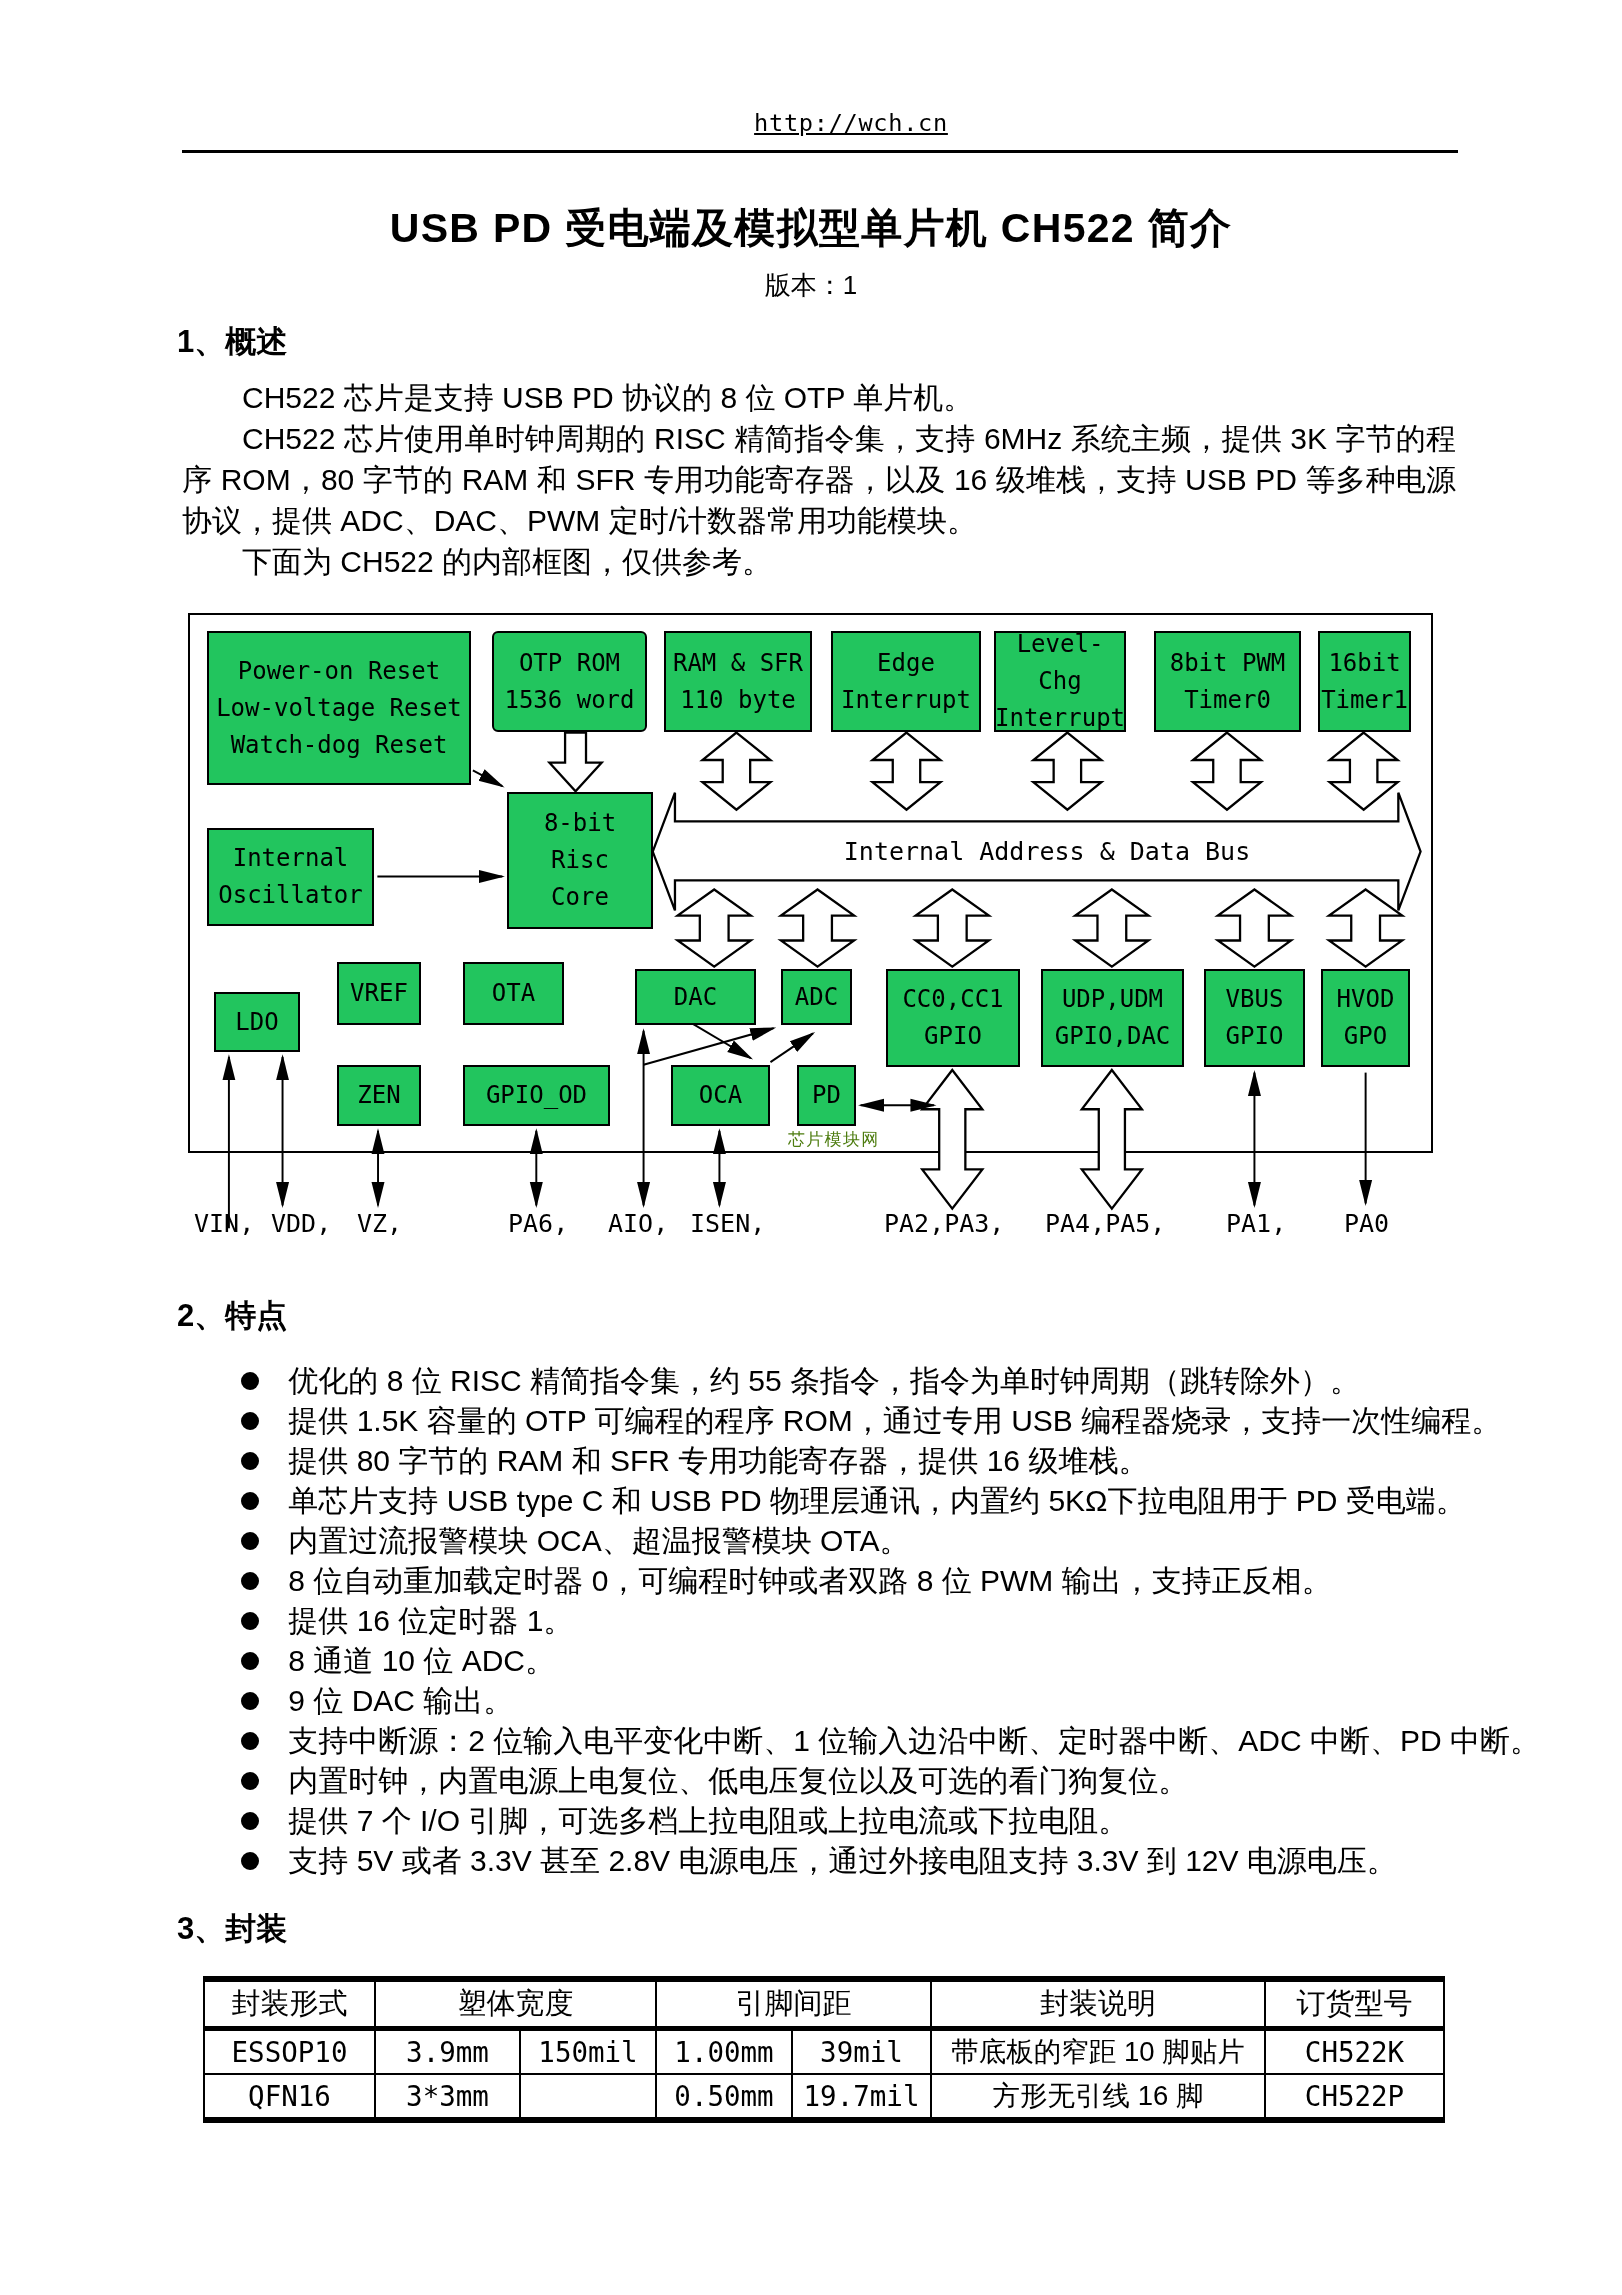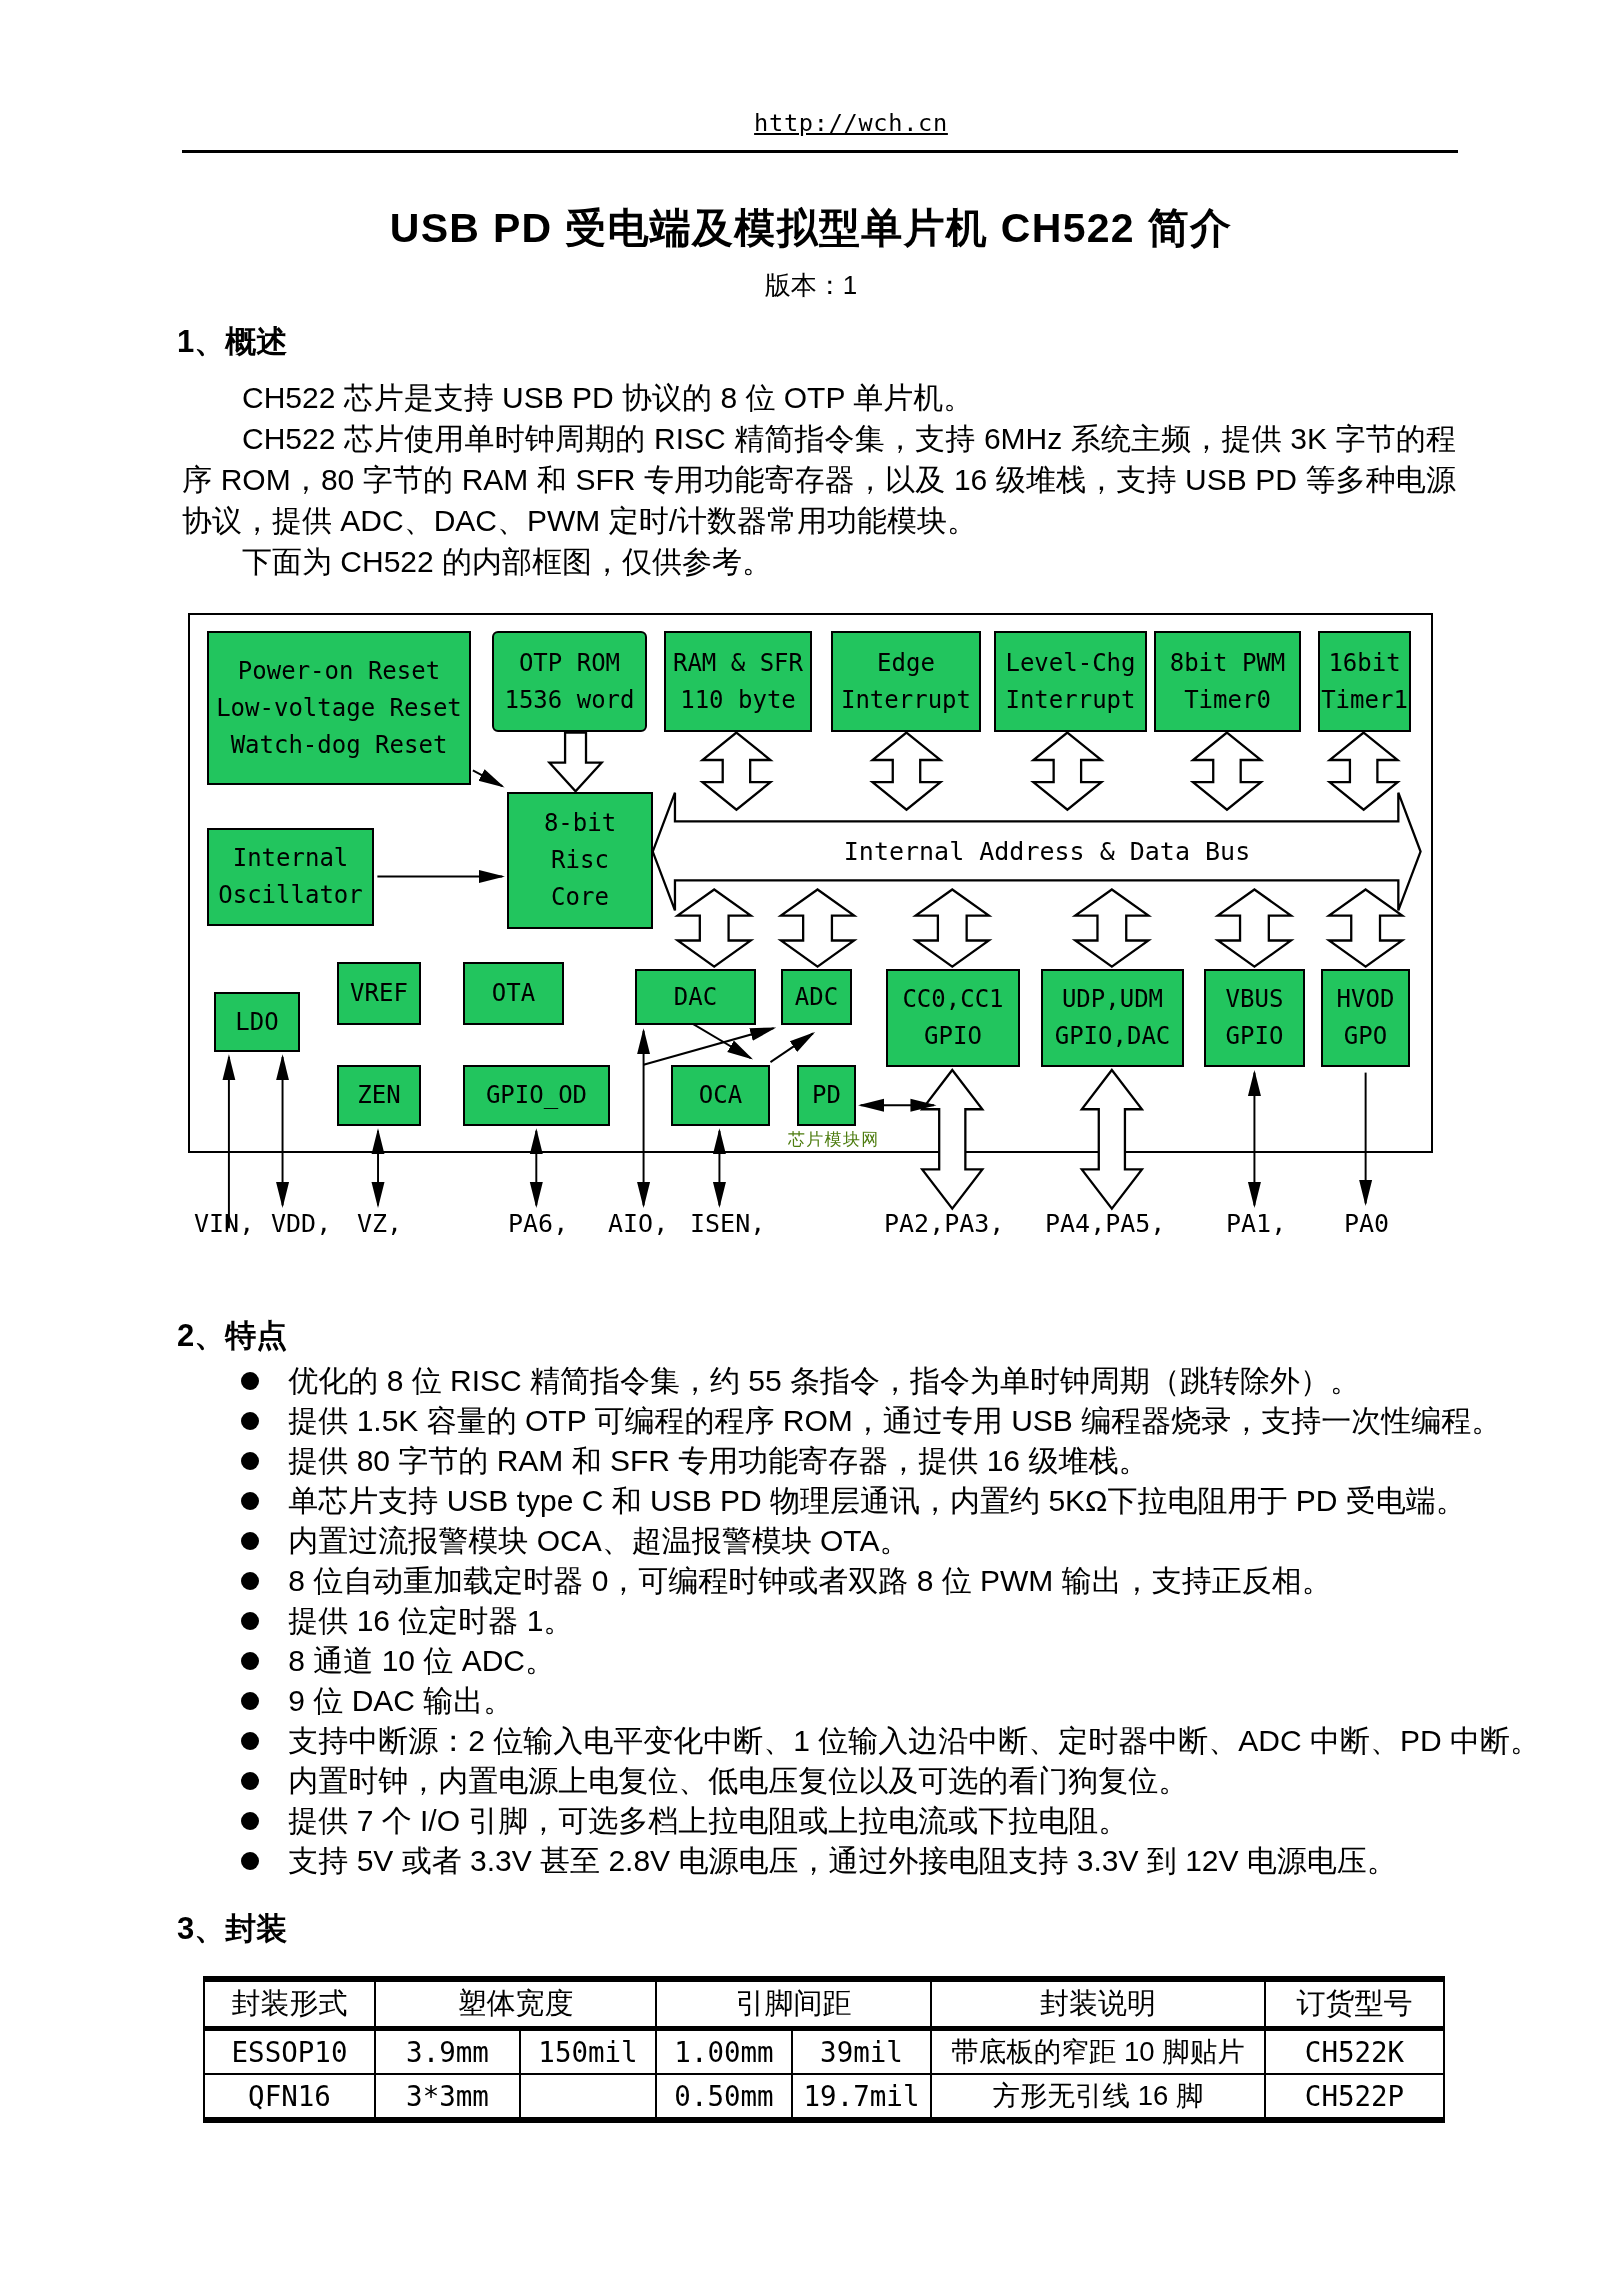--- a/index.html
+++ b/index.html
@@ -7,21 +7,21 @@
         font-family:"Liberation Sans",sans-serif;color:#000;}
   .mono{font-family:"DejaVu Sans Mono",monospace;padding-left:40px;}
   .abs{position:absolute;}
   .ctr{left:0;width:1622px;text-align:center;}
   .url{top:109px;font-size:23.6px;text-decoration:underline;letter-spacing:0.7px;}
   .hrule{left:182px;top:150px;width:1276px;height:2.6px;background:#000;}
   .title{top:201px;font-size:41px;font-weight:bold;letter-spacing:1.3px;}
   .version{top:268px;font-size:26px;}
   .h-sec{left:177px;font-size:31px;font-weight:bold;}
   .h1{top:321px;}
-  .h2{top:1295px;margin-top:20px;}
+  .h2{top:1295px;}
   .h3{top:1908px;}
   .paras{left:182px;top:377px;width:1274px;font-size:30px;line-height:41px;text-align:justify;}
   .paras p{margin:0;text-indent:60px;}
   
   .chip{left:188px;top:613px;width:1245px;height:540px;border:2.6px solid #000;box-sizing:border-box;}
   .blk{border:2.6px solid #000;box-sizing:border-box;background:#22c55e;display:flex;flex-direction:column;
        align-items:center;justify-content:center;text-align:center;
        font-family:"DejaVu Sans Mono",monospace;font-size:24px;line-height:37px;}
   .buslbl{left:720px;top:837px;width:654px;text-align:center;
           font-family:"DejaVu Sans Mono",monospace;font-size:25px;}
@@ -73,21 +73,21 @@
     <span>1536 word</span>
   </div>
   <div class="abs blk" style="left:664px;top:631px;width:148px;height:101px;">
     <span>RAM &amp; SFR</span>
     <span>110 byte</span>
   </div>
   <div class="abs blk" style="left:831px;top:631px;width:150px;height:101px;">
     <span>Edge</span>
     <span>Interrupt</span>
   </div>
-  <div class="abs blk" style="left:994px;top:631px;width:153px;height:101px;">
+  <div class="abs blk" style="left:994px;top:631px;width:132px;height:101px;">
     <span>Level-Chg</span>
     <span>Interrupt</span>
   </div>
   <div class="abs blk" style="left:1154px;top:631px;width:147px;height:101px;">
     <span>8bit PWM</span>
     <span>Timer0</span>
   </div>
   <div class="abs blk" style="left:1318px;top:631px;width:93px;height:101px;">
     <span>16bit</span>
     <span>Timer1</span>

